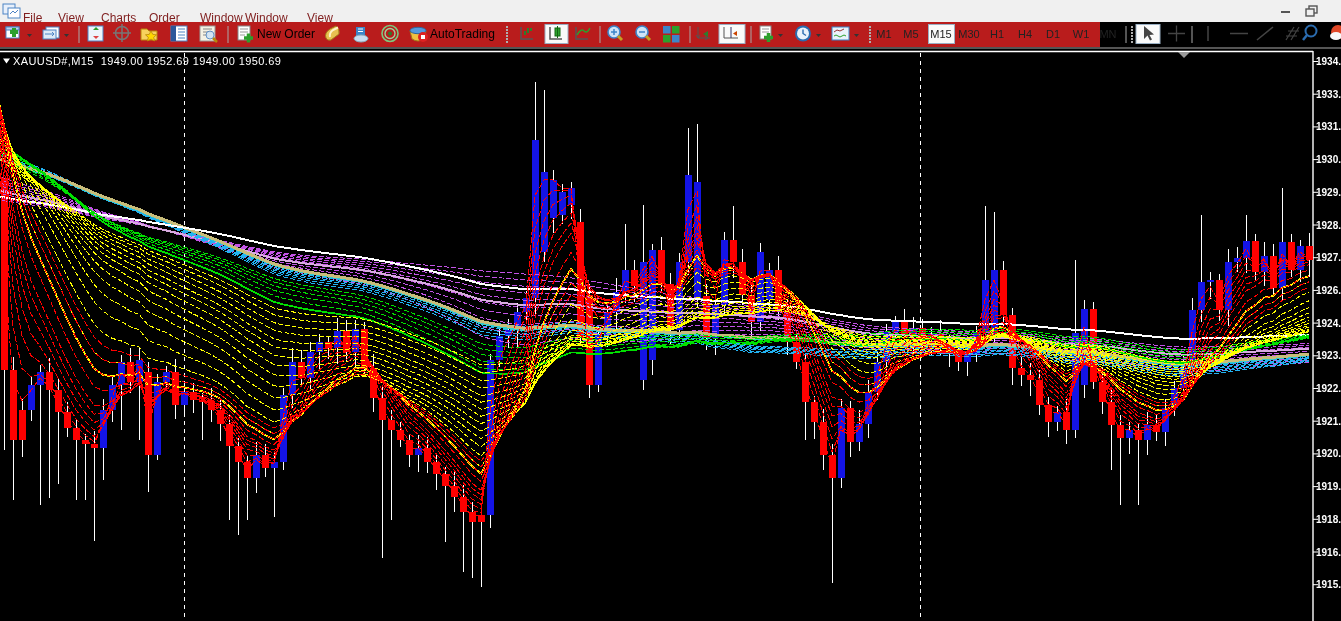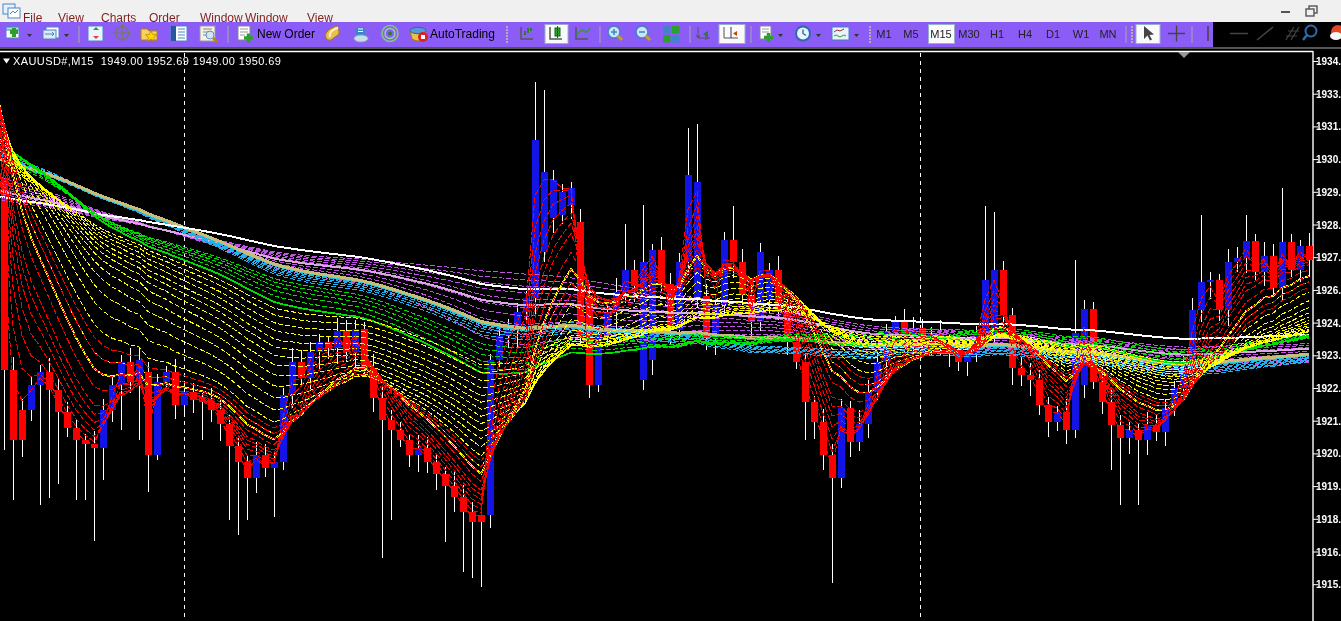--- a/index.html
+++ b/index.html
@@ -1,17 +1,17 @@
 <!DOCTYPE html>
 <html><head><meta charset="utf-8"><style>
 html,body{margin:0;padding:0;background:#000;font-family:"Liberation Sans",sans-serif}
 #page{position:relative;width:1341px;height:621px;overflow:hidden}
 #menubar{position:absolute;left:0;top:0;width:1341px;height:22px;background:#f0f0f0}
 .mi{position:absolute;top:11px;font-size:12px;color:#7f1d1d}
-#toolbar{position:absolute;left:0;top:22px;width:1213px;height:25px;background:#8b5cf6}
+#toolbar{position:absolute;left:0;top:22px;width:1100px;height:25px;background:#b91c1c}
 #tbedge{position:absolute;left:0;top:47px;width:1341px;height:2px;background:#555}
 </style></head><body>
 <div id="page">
 <div id="menubar">
 <svg width="22" height="20" style="position:absolute;left:2px;top:1px">
 <rect x="1" y="3" width="12" height="10" fill="#e8f0fb" stroke="#4d84c4"></rect>
 <rect x="6" y="7" width="12" height="10" fill="#fff" stroke="#4d84c4"></rect>
 <path d="M8 13 l3 -3 2 2 3 -3" stroke="#4d84c4" fill="none"></path>
 </svg>
 <div class="mi" style="left:23px">File</div>

